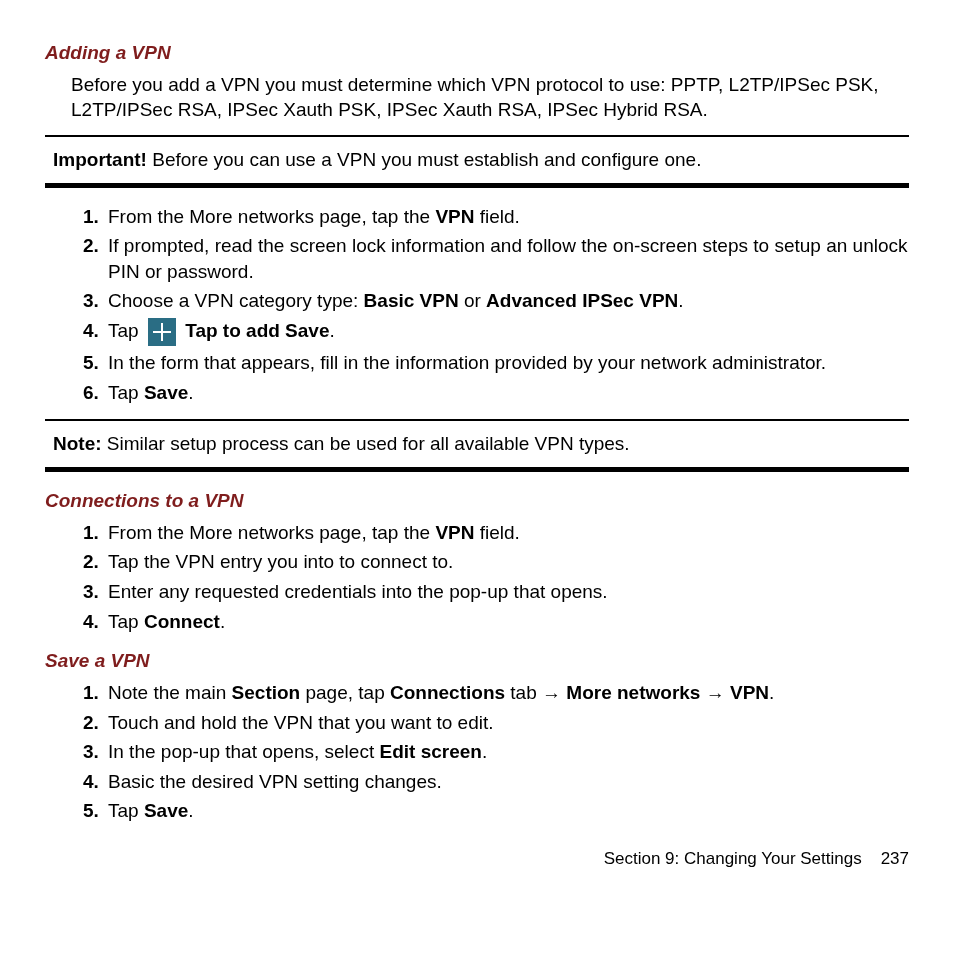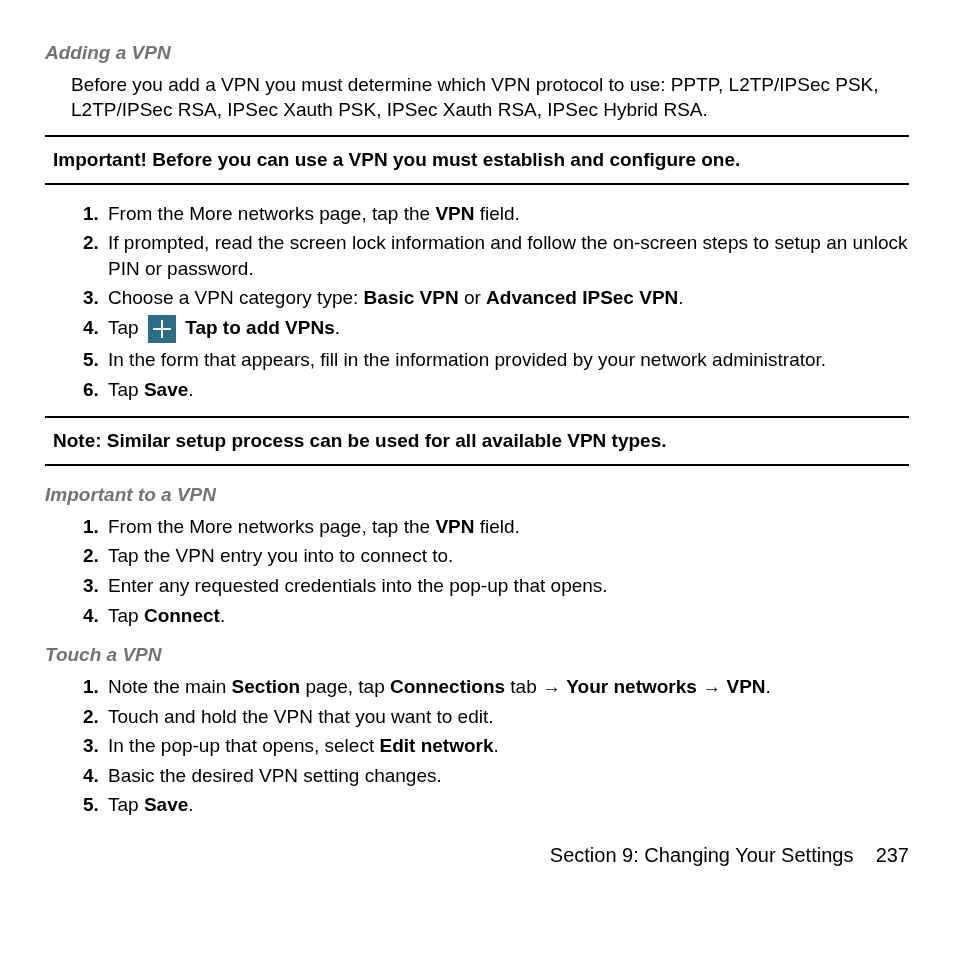--- a/index.html
+++ b/index.html
@@ -7,35 +7,34 @@
     padding: 40px 45px 30px 45px;
     font-family: Arial, Helvetica, sans-serif;
     font-size: 19px;
     line-height: 1.35;
     color: #000;
     width: 954px;
     box-sizing: border-box;
     background: #fff;
   }
   .section-title {
-    color: #737373;
+    color: #7f1d1d;
     font-weight: bold;
     font-style: italic;
     font-size: 19px;
     margin: 0 0 6px 0;
   }
   .intro {
     margin: 0 0 12px 26px;
   }
   .rule-block {
     border-top: 2px solid #000;
-    border-bottom: 2px solid #000000;
+    border-bottom: 5px solid #000000;
     padding: 10px 0 10px 8px;
     margin: 10px 0 16px 0;
-    font-weight: bold;
   }
   ol.steps {
     margin: 0 0 14px 52px;
     padding: 0;
   }
   ol.steps > li {
     padding-left: 4px;
     margin-bottom: 4px;
     margin-left: 7px;
   }
@@ -49,21 +48,21 @@
     width: 28px;
     height: 28px;
     background: #2a6d84;
     color: #fff;
     vertical-align: middle;
     margin: 0 4px;
   }
   .plus-icon svg { display:block; }
   .footer {
     text-align: right;
-    font-size: 20px;
+    font-size: 17px;
     margin-top: 24px;
   }
   .arrow { font-family: Arial, sans-serif; }
 </style>
 </head>
 <body>
 
 <div class="section-title">Adding a VPN</div>
 <p class="intro">Before you add a VPN you must determine which VPN protocol to use: PPTP, L2TP/IPSec PSK, L2TP/IPSec RSA, IPSec Xauth PSK, IPSec Xauth RSA, IPSec Hybrid RSA.</p>
 
@@ -79,52 +78,52 @@
   <li>
     <span>Choose a VPN category type: </span><strong>Basic VPN</strong><span> or </span><strong>Advanced IPSec VPN</strong><span>.</span>
   </li>
   <li>
     <span>Tap </span>
     <span class="plus-icon">
       <svg width="22" height="22" viewBox="0 0 22 22">
           <path d="M10 2h2v18h-2z M2 10h18v2H2z" fill="#fff"></path>
         </svg>
     </span>
-    <strong>Tap to add VPNs</strong><span>.</span>
+    <strong>Tap to add Save</strong><span>.</span>
   </li>
   <li>In the form that appears, fill in the information provided by your network administrator.</li>
   <li>
     <span>Tap </span><strong>Save</strong><span>.</span>
   </li>
 </ol>
 
 <div class="rule-block">
   <strong>Note:</strong><span> Similar setup process can be used for all available VPN types.</span>
 </div>
 
-<div class="section-title">Important to a VPN</div>
+<div class="section-title">Connections to a VPN</div>
 <ol class="steps">
   <li>
     <span>From the More networks page, tap the </span><strong>VPN</strong><span> field.</span>
   </li>
   <li>Tap the VPN entry you into to connect to.</li>
   <li>Enter any requested credentials into the pop-up that opens.</li>
   <li>
     <span>Tap </span><strong>Connect</strong><span>.</span>
   </li>
 </ol>
 
-<div class="section-title">Touch a VPN</div>
+<div class="section-title">Save a VPN</div>
 <ol class="steps">
   <li>
-    <span>Note the main </span><strong>Section</strong><span> page, tap </span><strong>Connections</strong><span> tab </span><span class="arrow">→</span> <strong>Your networks</strong> <span class="arrow">→</span> <strong>VPN</strong><span>.</span>
+    <span>Note the main </span><strong>Section</strong><span> page, tap </span><strong>Connections</strong><span> tab </span><span class="arrow">→</span> <strong>More networks</strong> <span class="arrow">→</span> <strong>VPN</strong><span>.</span>
   </li>
   <li>Touch and hold the VPN that you want to edit.</li>
   <li>
-    <span>In the pop-up that opens, select </span><strong>Edit network</strong><span>.</span>
+    <span>In the pop-up that opens, select </span><strong>Edit screen</strong><span>.</span>
   </li>
   <li>Basic the desired VPN setting changes.</li>
   <li>
     <span>Tap </span><strong>Save</strong><span>.</span>
   </li>
 </ol>
 
 <div class="footer">
   <span>Section 9:  Changing Your Settings</span>&nbsp;&nbsp;&nbsp;&nbsp;<span>237</span>
 </div>

